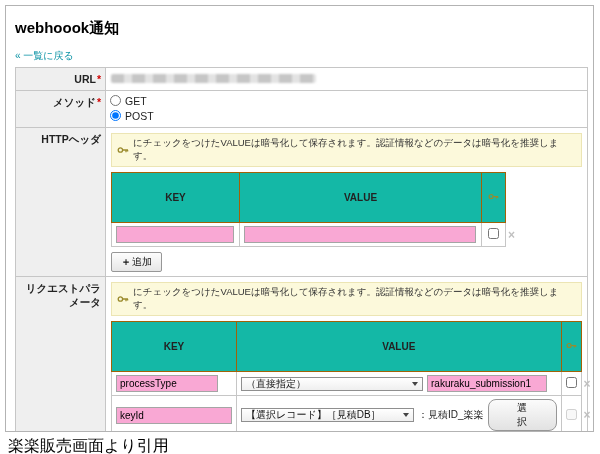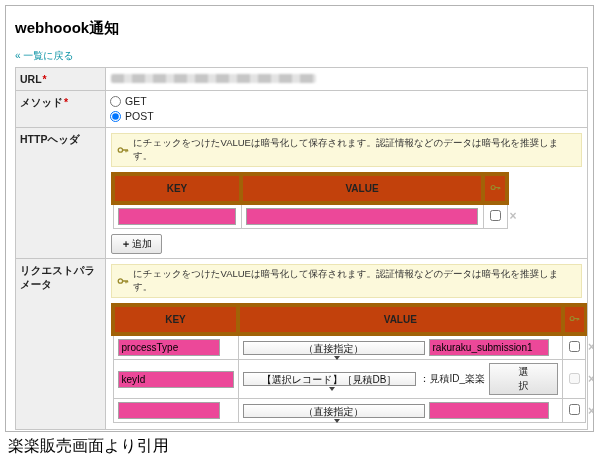--- a/index.html
+++ b/index.html
@@ -20,64 +20,64 @@
   .breadcrumb a { color:#0b93a5; text-decoration:none; cursor:pointer; }
   .breadcrumb .sep { margin:0 3px; color:#444; }
   .breadcrumb .current { font-weight:bold; color:#000; }
   
   .page-title { margin:13px 0 0 9px; font-size:15px; font-weight:bold; color:#000; }
   .back-link { display:inline-block; margin:11px 0 3px 9px; font-size:10px; color:#0b93a5; text-decoration:none; }
   
   table.form { border-collapse:collapse; margin:1px 8px 0 9px; width:573px; font-size:10.5px; table-layout:fixed; }
   table.form > tbody > tr > th {
     width:90px; background:#efefef; border:1px solid #c6c6c6;
-    text-align:left; vertical-align:top; padding:5px 4px; font-size:10.5px; font-weight:bold; color:#222;
+    text-align:right; vertical-align:top; padding:5px 4px; font-size:10.5px; font-weight:bold; color:#222;
   }
   table.form > tbody > tr > td { border:1px solid #c6c6c6; padding:2px 4px; vertical-align:top; background:#fff; }
   .req { color:#d00000; margin-left:1px; }
   
   .url-redacted {
     width:205px; height:9px; margin:4px 1px; border-radius:2px;
     background:repeating-linear-gradient(90deg,#c6c6c6 0 13px,#e3e3e3 13px 21px);
     filter:blur(1.1px);
   }
   
-  .radio-row { display:flex; align-items:flex-end; gap:4px; margin:2px 0 3px; }
+  .radio-row { display:flex; align-items:flex-start; gap:4px; margin:2px 0 3px; }
   input[type=radio] { width:11px; height:11px; margin:0; }
   input[type=checkbox] { width:11px; height:11px; margin:0; }
   .radio-label { font-size:10.5px; }
   
   .notice {
     display:flex; align-items:center; gap:4px; background:#fcf9db; border:1px solid #ece5b4;
     padding:3px 5px; margin:3px 1px 5px; font-size:9.5px; color:#333;
   }
   .key-icon { flex:0 0 auto; }
   
   .subtable { border-collapse:collapse; margin:1px 1px 4px; font-size:10px; }
   .subtable th {
-    background:#c2410c; border:4px solid #a16207; font-weight:bold;
-    text-align:center; padding:6px 4px; color:#222;
+    background:#14b8a6; border:1px solid #a16207; font-weight:bold;
+    text-align:center; padding:18px 4px; color:#222;
   }
   .subtable td { border:1px solid #c6c6c6; padding:3px 4px; vertical-align:middle; }
   .subtable th.ghost, .subtable td.ghost { border:none; background:transparent; padding:0 2px; }
-  .text-input { height:17px; border:1px solid #a5a5a5; font-size:10px; padding:0 3px; background:#ec4899; }
+  .text-input { height:17px; border:1px solid #a5a5a5; font-size:10px; padding:0 3px; background:#f9a8d4; }
   .value-flex { display:flex; align-items:center; gap:4px; }
   .fake-select {
     display:inline-flex; align-items:center; justify-content:space-between;
     height:14px; border:1px solid #8f8f8f; background:linear-gradient(#ffffff,#efefef);
-    font-size:10px; padding:0 4px; cursor:pointer; color:#111;flex-direction:column;
+    font-size:10px; padding:0 4px; cursor:pointer; color:#111;
   }
   .fake-select .arrow {
     width:0; height:0; border-left:3.5px solid transparent; border-right:3.5px solid transparent;
     border-top:4px solid #444; margin-left:6px; flex:0 0 auto;
   }
   .record-label { font-size:10px; white-space:nowrap; }
   .mini-btn {
     font-size:10px; padding:1px 24px; background:linear-gradient(#fbfbfb,#e2e2e2);
-    border:1px solid #979797; border-radius:0; cursor:pointer; color:#111;
+    border:1px solid #979797; border-radius:8px; cursor:pointer; color:#111;
   }
   .del { color:#c0c0c0; font-size:12px; font-weight:bold; cursor:pointer; line-height:1; }
   .center { text-align:center; }
   .add-btn {
     margin:1px 0 2px 1px; font-size:10px; padding:2px 9px;
     background:linear-gradient(#fdfdfd,#e6e6e6); border:1px solid #979797; border-radius:2px;
     cursor:pointer; color:#111;
   }
   .add-btn .plus { font-weight:bold; margin-right:1px; }
 </style>

